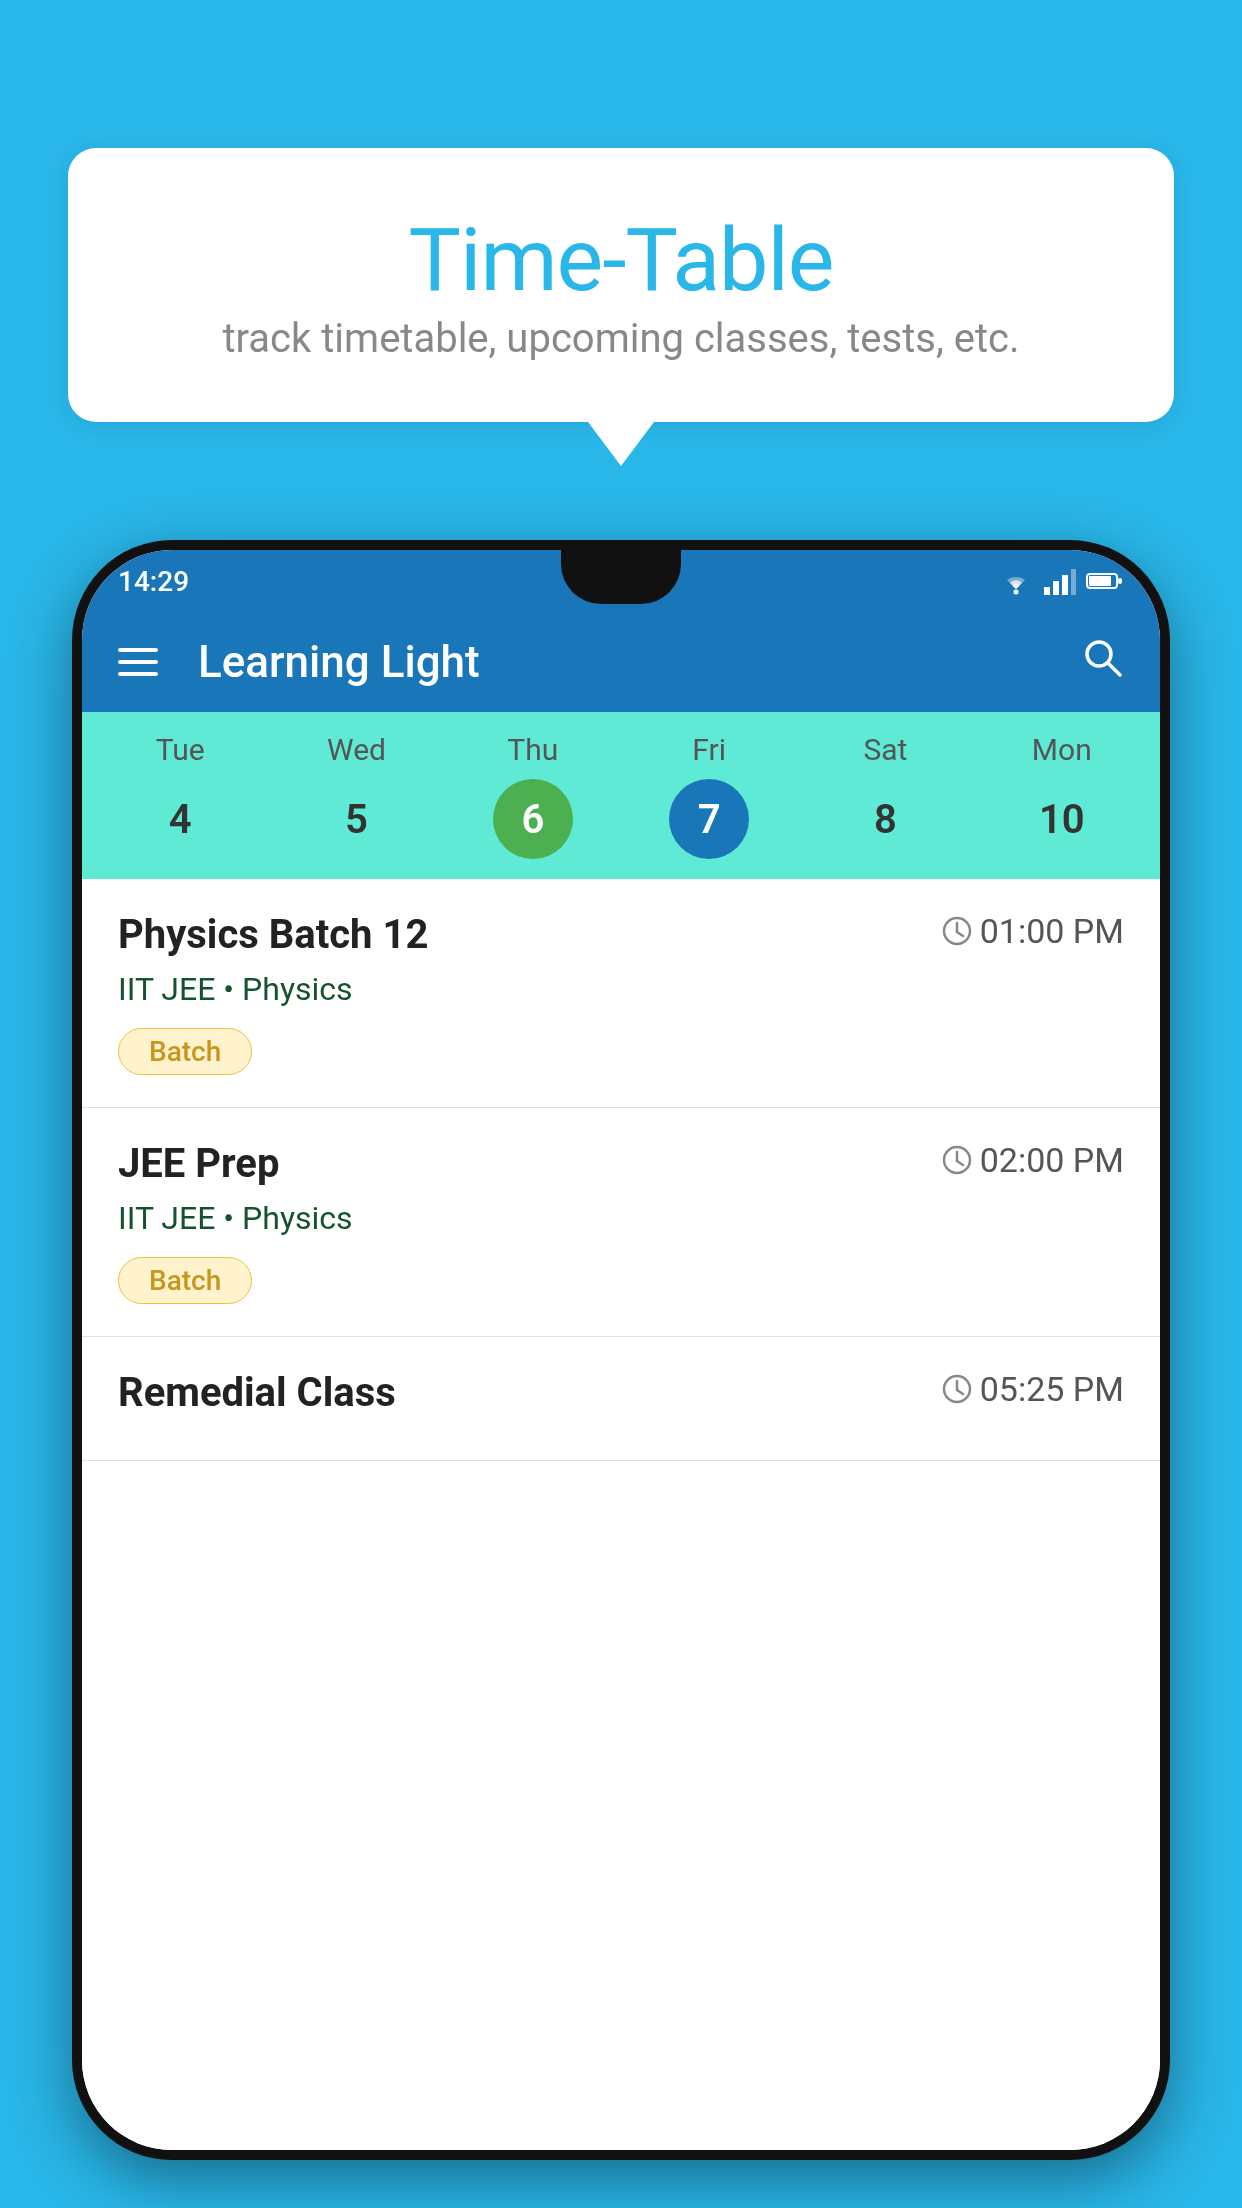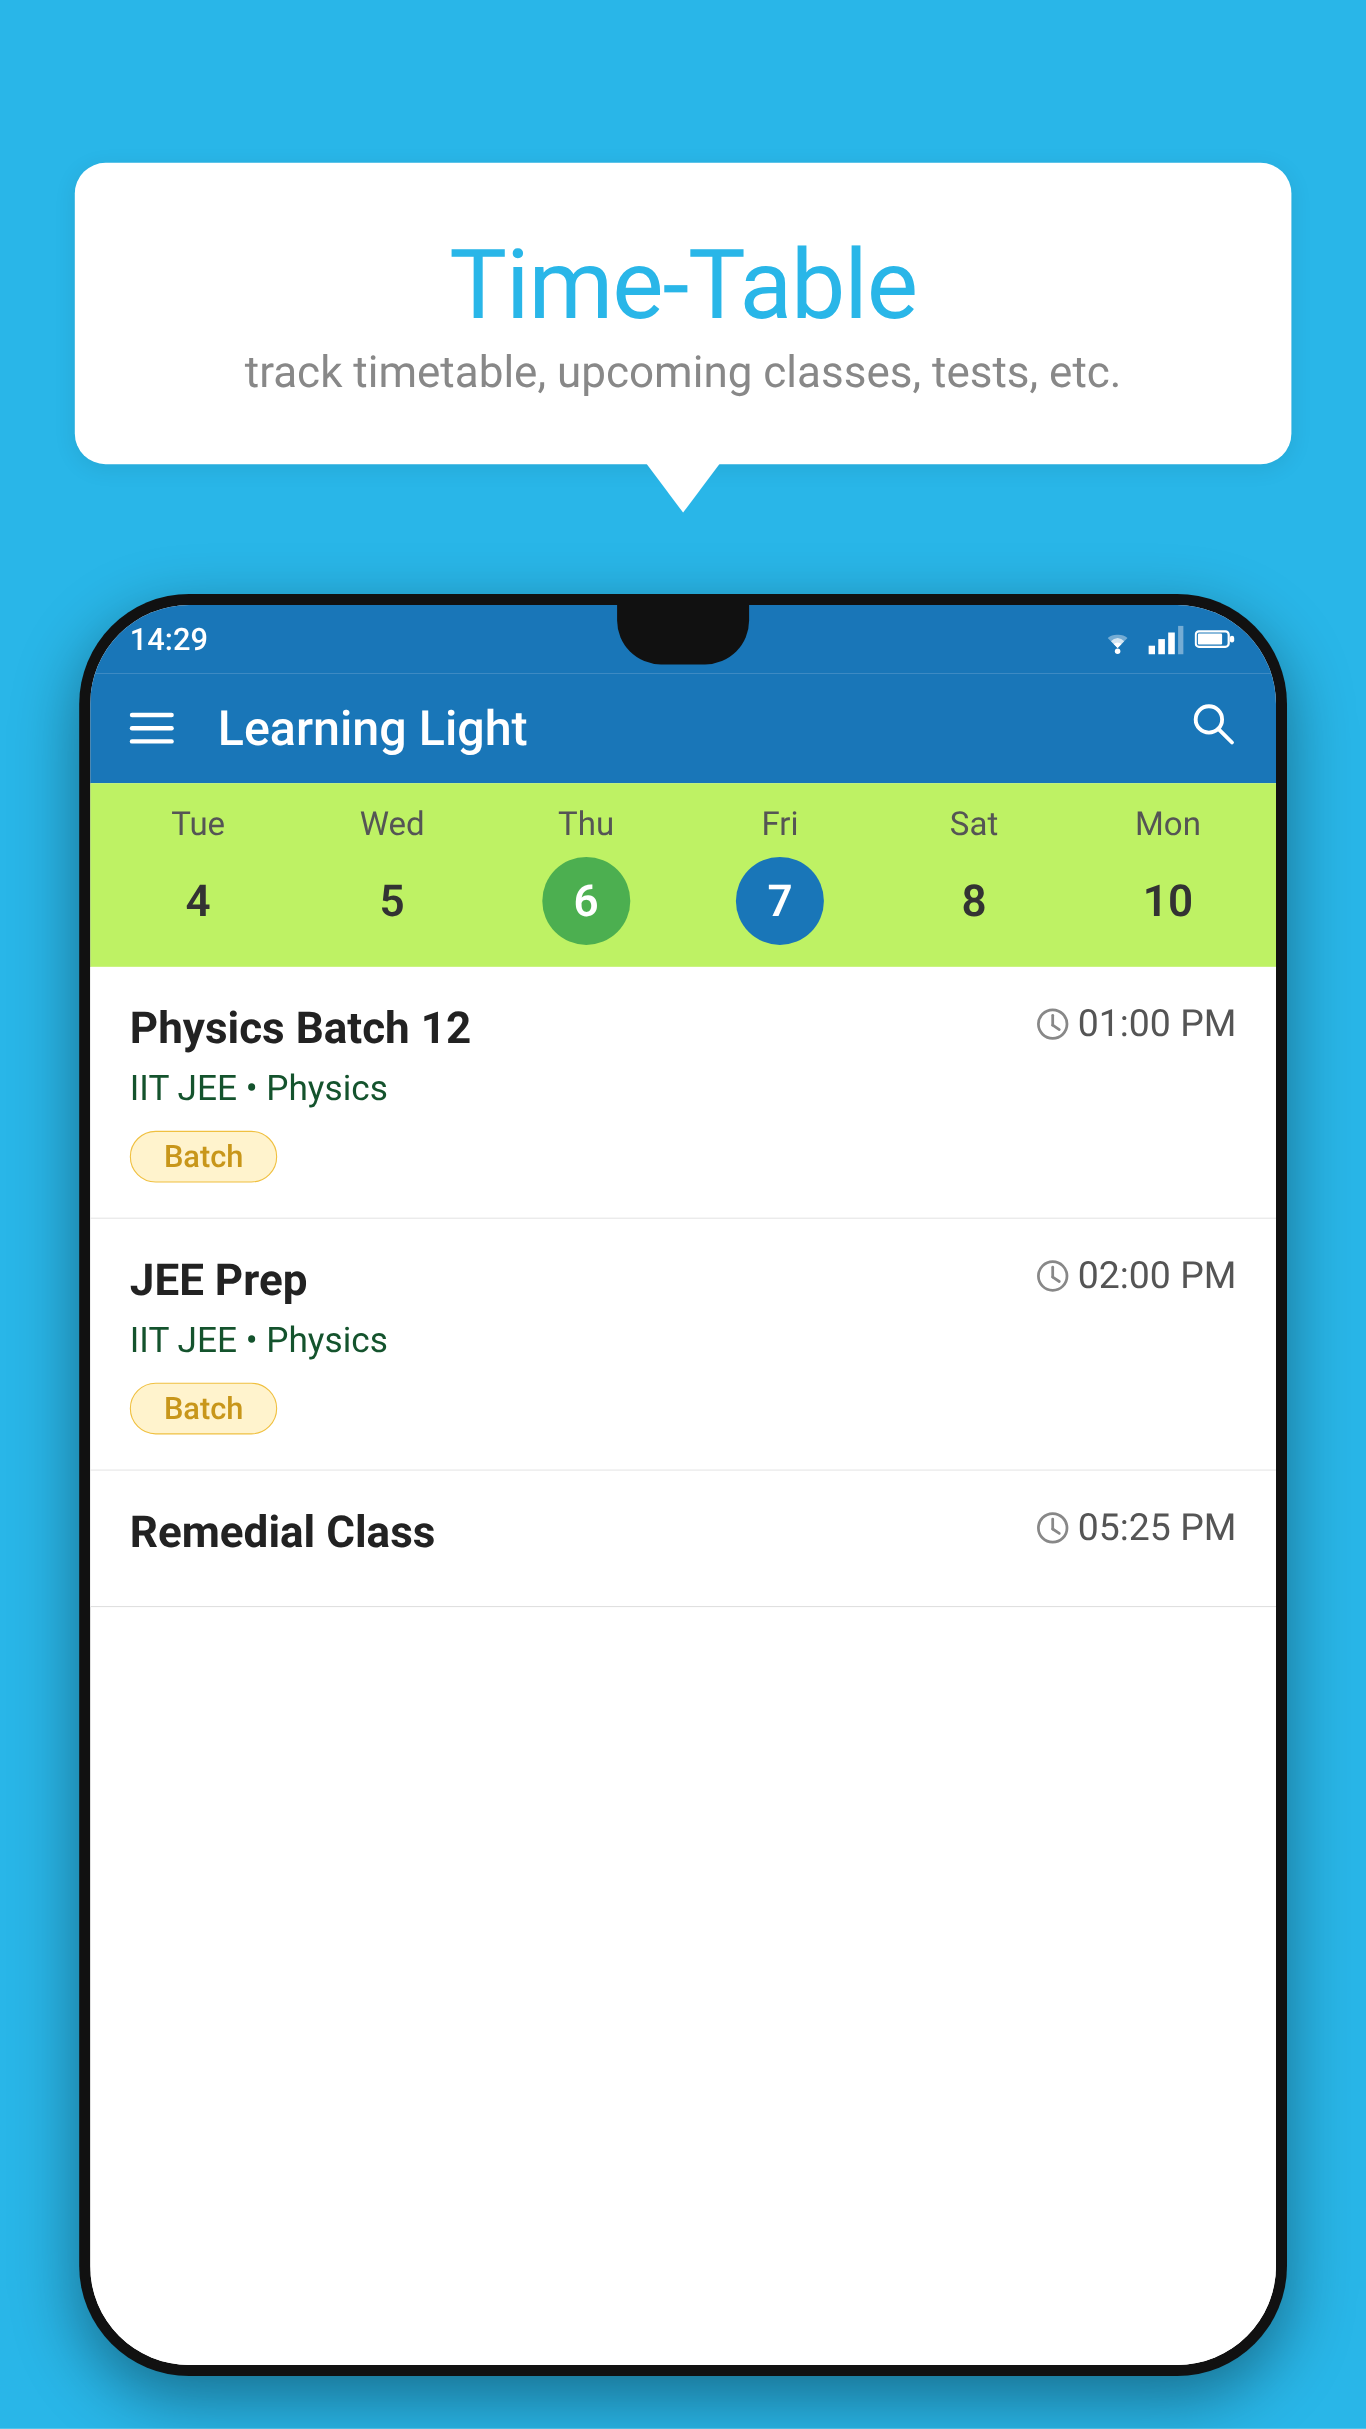--- a/index.html
+++ b/index.html
@@ -151,21 +151,21 @@
     }
 
     .search-icon {
       color: white;
       font-size: 44px;
       cursor: pointer;
     }
 
     
     .calendar-strip {
-      background: #bef264;
+      background: #5eead4;
       padding: 20px 0 10px 0;
     }
 
     .day-row {
       display: flex;
       justify-content: space-around;
       padding: 0 10px;
       margin-bottom: 10px;
     }
 

